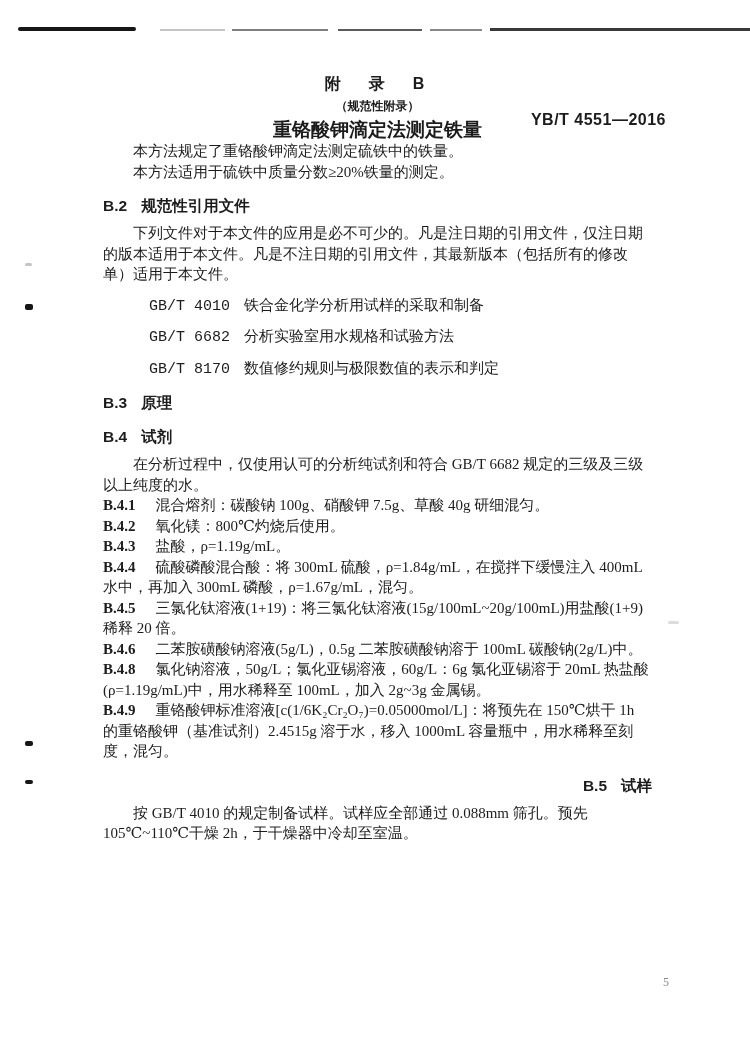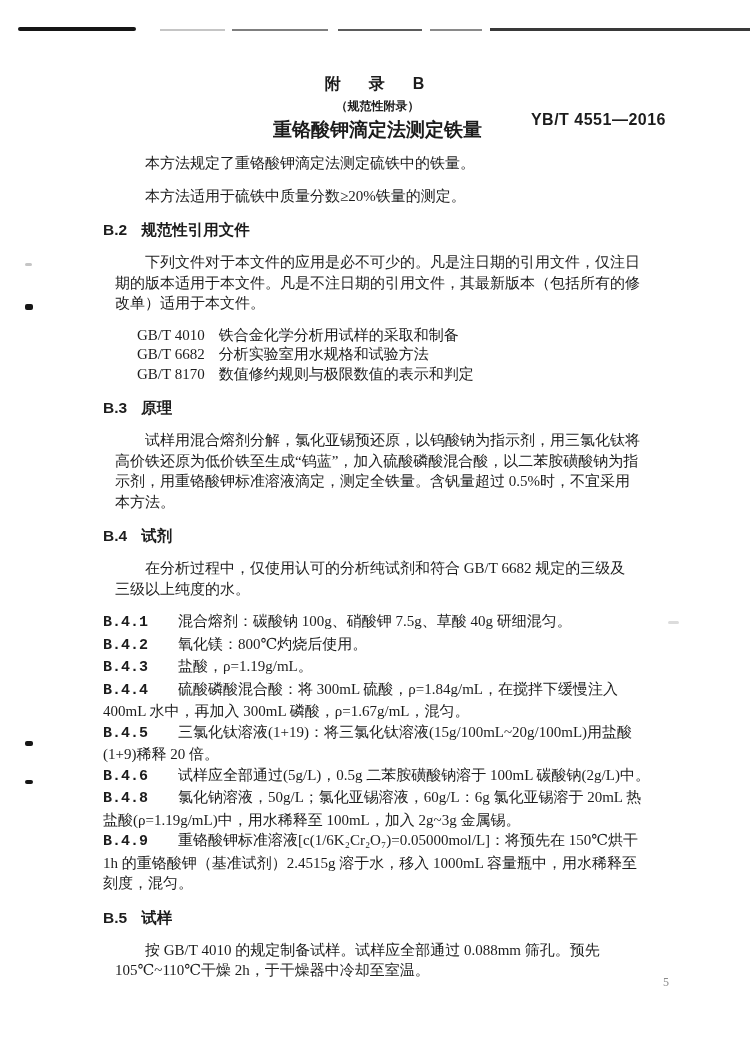--- a/index.html
+++ b/index.html
@@ -46,31 +46,31 @@
   .app-title .t2{font-size:12px;line-height:23px;}
   .app-title .t3{font-size:19px;line-height:23px;}
 
   h3{
     margin:13px 0 7px 0;
     font-size:15.5px;line-height:21px;
     font-family:"Liberation Sans","DejaVu Sans",sans-serif;
     font-weight:bold;
   }
   h3 .sec-num{margin-right:14px;}
-  p{margin:12px;}
+  p{margin:0;}
   .para{text-indent:2em;}
   .refs{padding-left:34px;line-height:19.5px;margin:2px 0 0 0;}
-  .refs .ref{margin:0;}
+  .refs .ref{margin:12px;font-family:Liberation Mono, monospace;}
   .ref-code{margin-right:14px;}
   .item{margin:0;}
   .item-num{
-    font-family:Liberation Mono, monospace;
-    font-weight:bold;margin-right:30px;white-space:nowrap;
+    font-family:Liberation Serif, serif;
+    font-weight:bold;margin-right:20px;white-space:nowrap;
   }
-  .gap-b5{margin-top:13px;}
+  .gap-b5{margin-top:13px;text-align:right;}
 </style>
 </head>
 <body>
 
 <div class="page">
 
   <div class="artifact a-top1"></div>
   <div class="artifact a-top2"></div>
   <div class="artifact a-top3"></div>
   <div class="artifact a-top4"></div>
@@ -97,30 +97,29 @@
 
     <h3><span class="sec-num">B.2</span><span>规范性引用文件</span></h3>
     <p class="para">下列文件对于本文件的应用是必不可少的。凡是注日期的引用文件，仅注日期的版本适用于本文件。凡是不注日期的引用文件，其最新版本（包括所有的修改单）适用于本文件。</p>
     <div class="refs">
       <p class="ref"><span class="ref-code">GB/T 4010</span><span>铁合金化学分析用试样的采取和制备</span></p>
       <p class="ref"><span class="ref-code">GB/T 6682</span><span>分析实验室用水规格和试验方法</span></p>
       <p class="ref"><span class="ref-code">GB/T 8170</span><span>数值修约规则与极限数值的表示和判定</span></p>
     </div>
 
     <h3><span class="sec-num">B.3</span><span>原理</span></h3>
-    <p class="para">试样用混合熔剂分解，氯化亚锡预还原，以钨酸钠为指示剂，用三氯化钛将高价铁还原为低价铁至生成“钨蓝”，加入硫酸磷酸混合酸，以二苯胺磺酸钠为指示剂，用重铬酸钾标准溶液滴定，测定全铁量。含钒量超过 0.5%时，不宜采用本方法。</p>
 
     <h3><span class="sec-num">B.4</span><span>试剂</span></h3>
     <p class="para">在分析过程中，仅使用认可的分析纯试剂和符合 GB/T 6682 规定的三级及三级以上纯度的水。</p>
     <p class="item"><span class="item-num">B.4.1</span><span>混合熔剂：碳酸钠 100g、硝酸钾 7.5g、草酸 40g 研细混匀。</span></p>
     <p class="item"><span class="item-num">B.4.2</span><span>氧化镁：800℃灼烧后使用。</span></p>
     <p class="item"><span class="item-num">B.4.3</span><span>盐酸，ρ=1.19g/mL。</span></p>
     <p class="item"><span class="item-num">B.4.4</span><span>硫酸磷酸混合酸：将 300mL 硫酸，ρ=1.84g/mL，在搅拌下缓慢注入 400mL 水中，再加入 300mL 磷酸，ρ=1.67g/mL，混匀。</span></p>
     <p class="item"><span class="item-num">B.4.5</span><span>三氯化钛溶液(1+19)：将三氯化钛溶液(15g/100mL~20g/100mL)用盐酸(1+9)稀释 20 倍。</span></p>
-    <p class="item"><span class="item-num">B.4.6</span><span>试样应全部通过(5g/L)，0.5g 二苯胺磺酸钠溶于 100mL 碳酸钠(2g/L)中。</span></p>
+    <p class="item"><span class="item-num">B.4.6</span><span>二苯胺磺酸钠溶液(5g/L)，0.5g 二苯胺磺酸钠溶于 100mL 碳酸钠(2g/L)中。</span></p>
     <p class="item"><span class="item-num">B.4.8</span><span>氯化钠溶液，50g/L；氯化亚锡溶液，60g/L：6g 氯化亚锡溶于 20mL 热盐酸(ρ=1.19g/mL)中，用水稀释至 100mL，加入 2g~3g 金属锡。</span></p>
     <p class="item"><span class="item-num">B.4.9</span><span>重铬酸钾标准溶液[c(1/6K₂Cr₂O₇)=0.05000mol/L]：将预先在 150℃烘干 1h 的重铬酸钾（基准试剂）2.4515g 溶于水，移入 1000mL 容量瓶中，用水稀释至刻度，混匀。</span></p>
 
     <h3 class="gap-b5"><span class="sec-num">B.5</span><span>试样</span></h3>
     <p class="para">按 GB/T 4010 的规定制备试样。试样应全部通过 0.088mm 筛孔。预先 105℃~110℃干燥 2h，于干燥器中冷却至室温。</p>
 
   </div>
 
   <div class="page-num">5</div>
 

